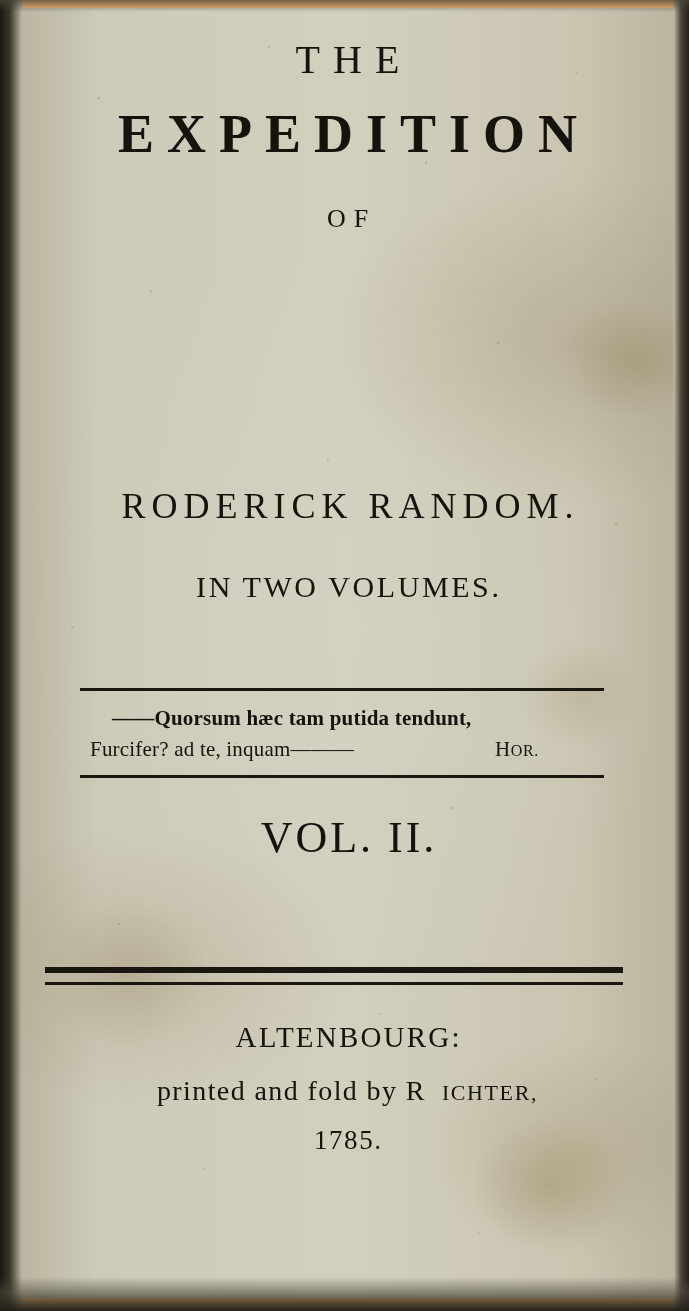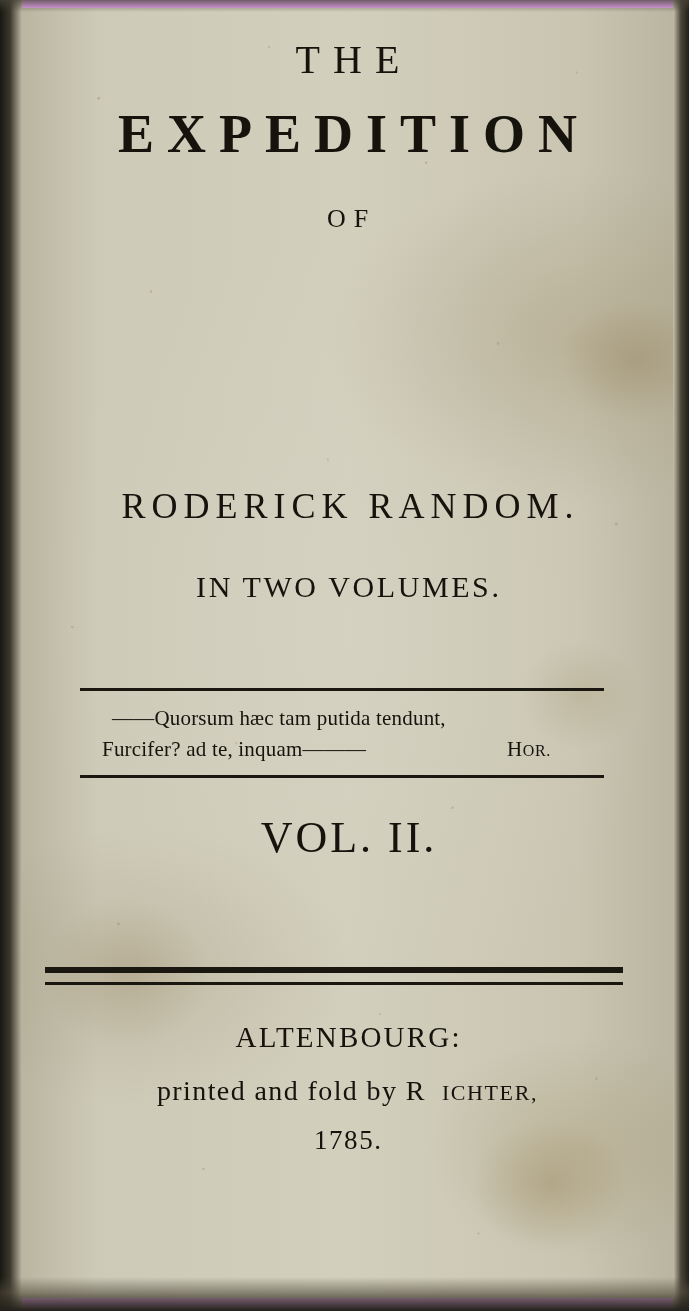--- a/index.html
+++ b/index.html
@@ -5,21 +5,21 @@
   html, body {
     margin: 0;
     padding: 0;
     background: #3a3a38;
   }
   #page {
     position: relative;
     width: 689px;
     height: 1311px;
     overflow: hidden;
-    background: #f0abfc;
+    background: #fdba74;
     font-family: "Liberation Serif", serif;
   }
   
   .edge-left {
     position: absolute;
     left: 0; top: 0;
     width: 22px; height: 1311px;
     background: linear-gradient(to right, #191712 0%, #3b372c 45%, #8e8878 80%, #bdb8a4 100%);
     z-index: 6;
   }
@@ -124,22 +124,22 @@
   .rule-thick-b { left: 25px; top: 974px; width: 578px; height: 3px; }
 
   .quote {
     position: absolute;
     left: 70px;
     width: 500px;
     text-align: left;
     font-size: 21px;
     letter-spacing: 0.2px;
   }
-  .q1 { top: 698px; padding-left: 22px; }
-  .q2 { top: 729px; margin-left: 12px; }
+  .q1 { top: 698px; padding-left: 22px; font-weight: bold; }
+  .q2 { top: 729px; }
   .q2 .attrib { position: absolute; left: 405px; top: 0; letter-spacing: 0.6px; }
   .q2 .attrib .sc { font-size: 16px; }
 
   .t-vol { top: 804px; font-size: 44px; letter-spacing: 3px; text-indent: 3px; }
 
   .t-city { top: 1013px; font-size: 29px; letter-spacing: 2.2px; text-indent: 2.2px; }
   .t-imprint { top: 1067px; font-size: 28px; letter-spacing: 1.4px; }
   .t-imprint .sc { font-size: 22px; letter-spacing: 1.6px; margin-left: 16px; }
   .t-year { top: 1117px; font-size: 27px; letter-spacing: 1.6px; text-indent: 1.6px; text-align: center; }
 

